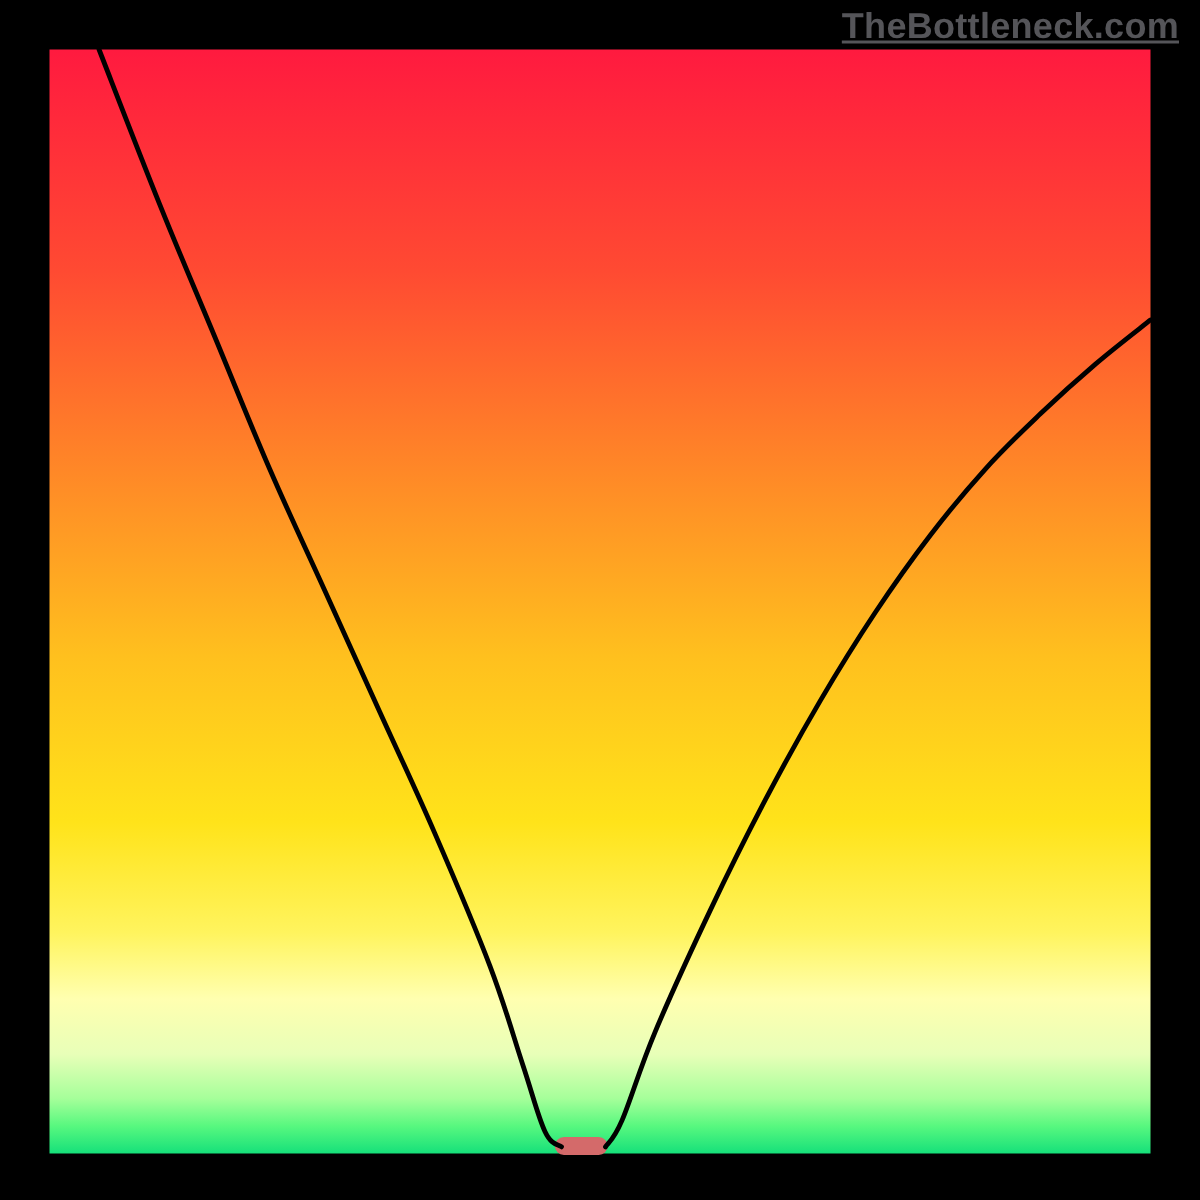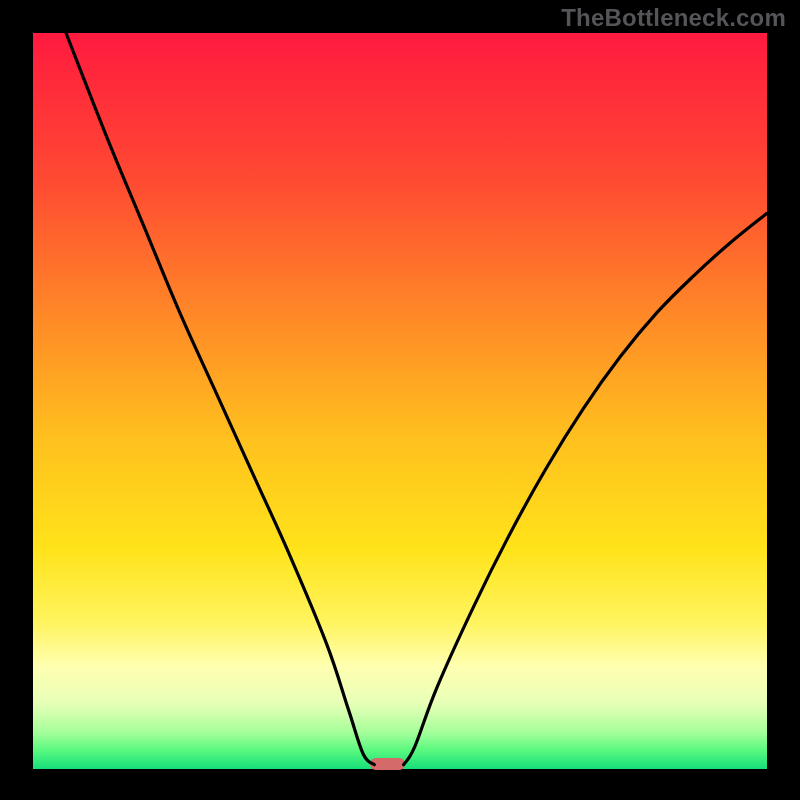--- a/index.html
+++ b/index.html
@@ -20,20 +20,21 @@
   }
   .watermark {
     position: absolute;
     top: 4px;
     right: 14px;
     color: #555559;
     font-family: Arial, Helvetica, sans-serif;
     font-size: 24px;
     font-weight: 600;
     letter-spacing: 0.2px;
+    text-decoration: underline;
   }
   svg {
     position: absolute;
     left: 0;
     top: 0;
   }
 </style>
 </head>
 <body>
 <div class="frame">

